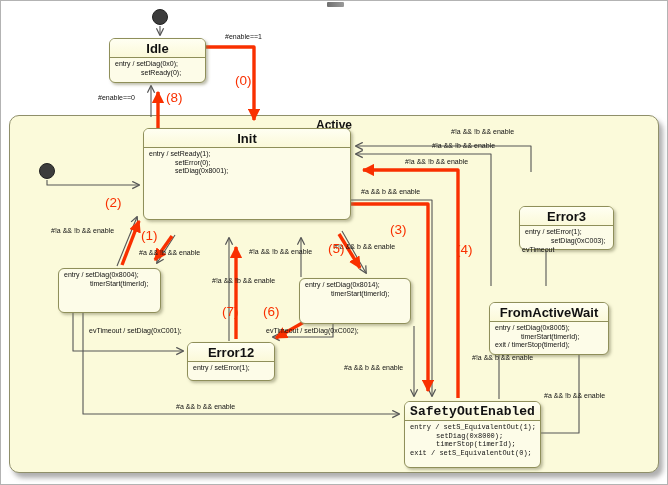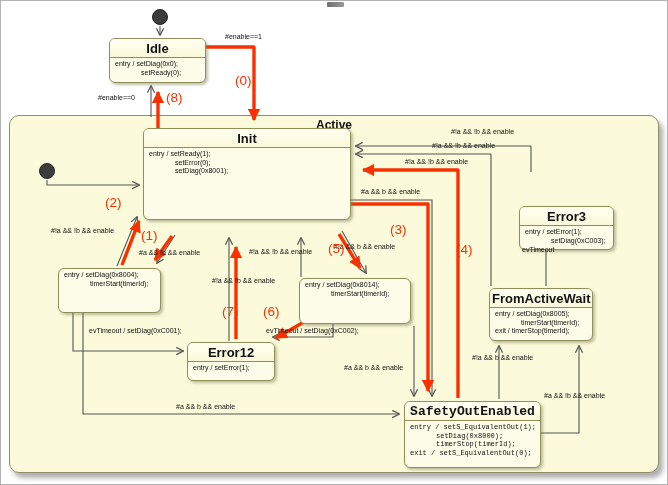--- a/index.html
+++ b/index.html
@@ -135,21 +135,21 @@
           <div class="action">entry / setError(1);</div>
         </div>
       </div>
       <div class="state" style="left: 518px; top: 173px; width: 95px; height: 44px; margin-top: 32px;">
         <div class="title">Error3</div>
         <div class="body">
           <div class="action">entry / setError(1);</div>
           <div class="action cont">setDiag(0xC003);</div>
         </div>
       </div>
-      <div class="state" style="left: 488px; top: 287px; width: 104px; height: 53px;">
+      <div class="state" style="left: 488px; top: 301px; width: 120px; height: 53px;">
         <div class="title">FromActiveWait</div>
         <div class="body">
           <div class="action">entry / setDiag(0x8005);</div>
           <div class="action cont">timerStart(timerId);</div>
           <div class="action">exit / timerStop(timerId);</div>
         </div>
       </div>
       <div class="state" style="left: 403px; top: 400px; width: 137px; height: 67px; font-family: Liberation Mono, monospace;">
         <div class="title">SafetyOutEnabled</div>
         <div class="body">

